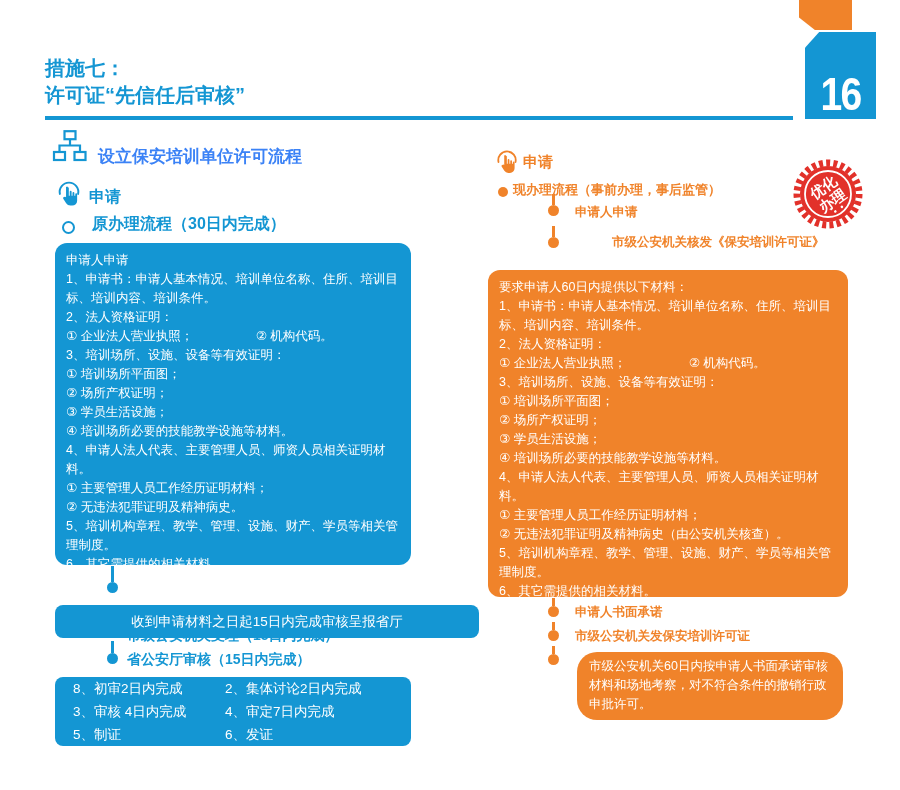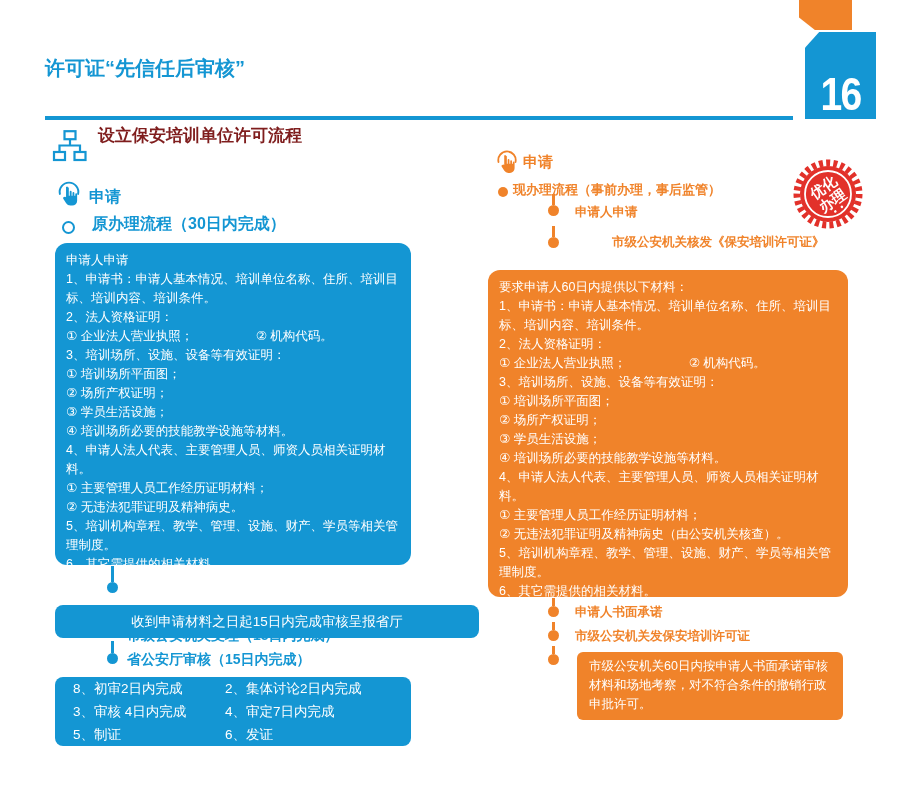--- a/index.html
+++ b/index.html
@@ -12,59 +12,60 @@
   
   .title{left:45px;top:55px;font-size:20px;font-weight:bold;line-height:27px;color:#1496d3;}
   .rule{left:45px;top:116px;width:748px;height:4px;background:#1496d3;}
   .tab-orange{left:799px;top:0;width:53px;height:30px;background:#f0832a;
       clip-path:polygon(0 0,100% 0,100% 100%,30% 100%,0 58%);}
   .tab-blue{left:805px;top:32px;width:71px;height:87px;background:#1496d3;
       clip-path:polygon(0 18%,20% 0,100% 0,100% 100%,0 100%);
       display:flex;align-items:flex-end;justify-content:center;}
   .tab-blue .num{color:#fff;font-size:46px;font-weight:bold;line-height:1;letter-spacing:-2px;
       transform:scaleX(.85);margin-bottom:2px;}
-  .section-label{left:98px;top:124px;font-size:17px;font-weight:bold;color:#7f1d1d;}
+  .section-label{left:98px;top:145px;font-size:17px;font-weight:bold;color:#3b82f6;}
 
   
   .h-apply{font-size:16px;font-weight:bold;}
   .sub-label{font-weight:bold;}
   .bullet-open{width:9px;height:9px;border:2px solid #1496d3;border-radius:50%;}
   .bullet-filled{width:10px;height:10px;border-radius:50%;background:#f0832a;}
 
   
   .bigbox{border-radius:12px;color:#fff;font-size:12.5px;line-height:19px;
       padding:8px 11px;word-break:break-all;overflow:hidden;}
   .bigbox div{margin:0;}
   .box-blue{background:#1496d3;}
   .box-orange{background:#f0832a;}
   .accept-box{left:55px;top:605px;width:424px;height:33px;background:#1496d3;border-radius:8px;
       color:#fff;font-size:13.5px;display:flex;align-items:center;justify-content:center;}
   .review-box{left:55px;top:677px;width:356px;height:69px;background:#1496d3;border-radius:8px;
       color:#fff;font-size:13.5px;display:grid;grid-template-columns:152px auto;
       align-content:center;row-gap:5px;padding-left:18px;box-sizing:border-box;}
-  .result-box{left:577px;top:652px;width:266px;height:68px;background:#f0832a;border-radius:6px;
+  .result-box{left:577px;top:652px;width:266px;height:68px;background:#f0832a;border-radius:20px;
       color:#fff;font-size:12.5px;line-height:19px;padding:5px 12px;box-sizing:border-box;
       word-break:break-all;overflow:hidden;}
 
   
   .arrow{display:flex;flex-direction:column;align-items:center;width:11px;}
   .arrow .stem{width:3px;}
   .arrow .dot{width:11px;height:11px;border-radius:50%;}
   .arrow.blue-a .stem,.arrow.blue-a .dot{background:#1496d3;}
   .arrow.orange-a .stem,.arrow.orange-a .dot{background:#f0832a;}
   .step-label{font-weight:bold;}
   .step-label.blue{font-size:14px;}
   .step-label.orange-t{font-size:12.5px;line-height:16px;}
 </style>
 </head>
 <body>
 
 <div class="page">
 
   <div class="abs title">
+    <div>措施七：</div>
     <div>许可证“先信任后审核”</div>
   </div>
   <div class="abs rule"></div>
   <div class="abs tab-orange"></div>
   <div class="abs tab-blue">
     <span class="num">16</span>
   </div>
 
   <svg class="abs" style="left:52px;top:129px;" width="36" height="34" viewBox="0 0 36 32">
     <g fill="none" stroke="#1496d3" stroke-width="2.2">

